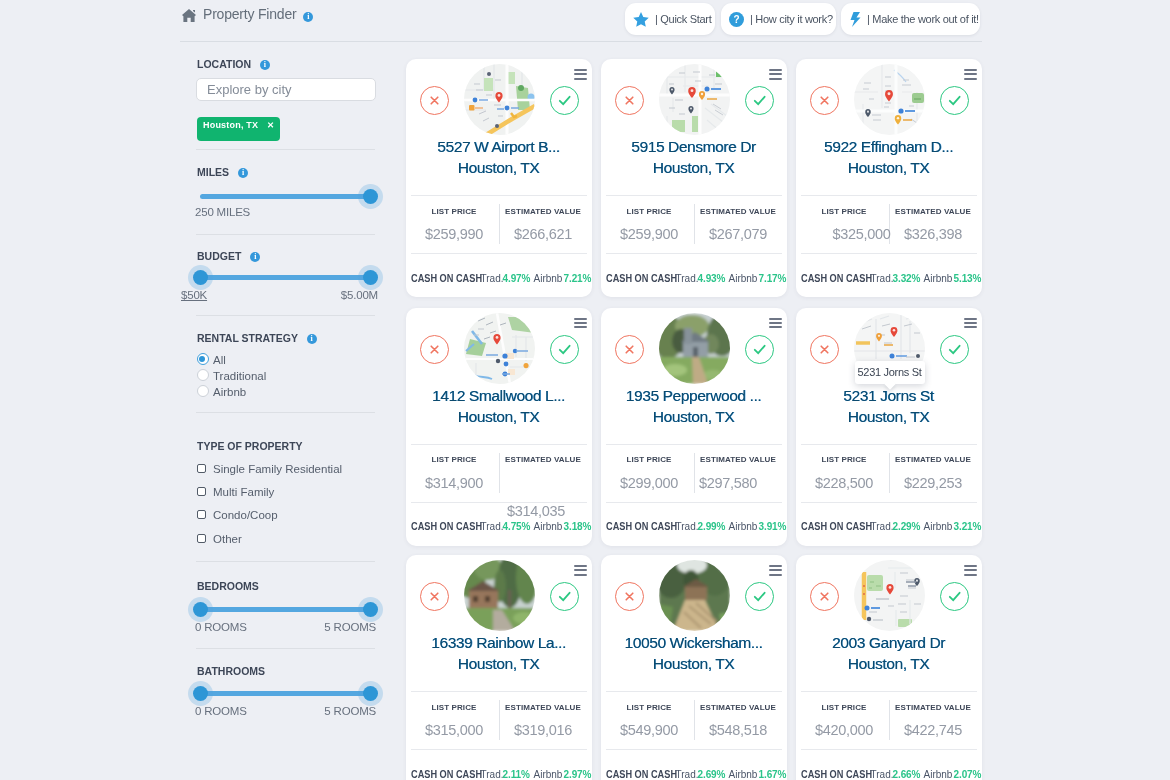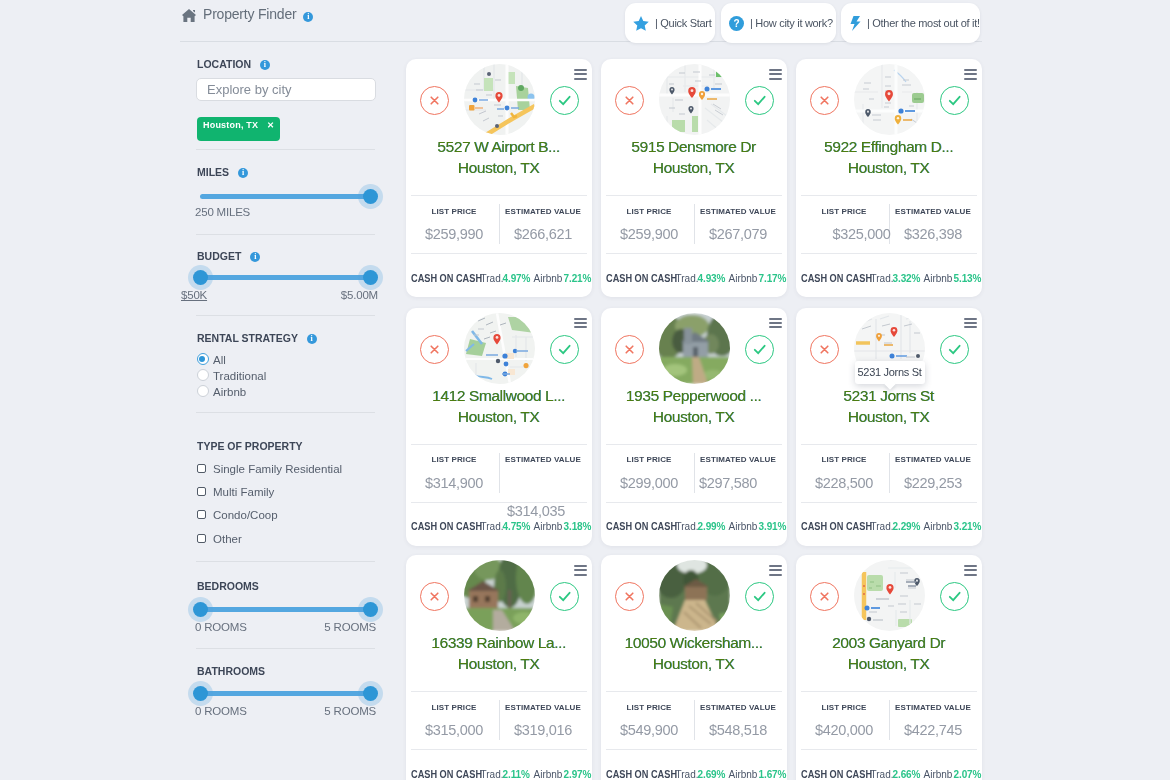--- a/index.html
+++ b/index.html
@@ -7,21 +7,21 @@
   body { background:#edeff4; font-family:"Liberation Sans", sans-serif; position:relative; }
   .abs { position:absolute; }
 
   
   .hdr-left { left:182px; top:6px; display:flex; align-items:flex-end; color:#646e7a; font-size:14px; }
   .hdr-left .ttl { margin-left:7px; margin-right:7px; }
   .hdr-rule { left:180px; top:41px; width:802px; height:1px; background:#d9dde3; }
   .info { display:inline-block; width:10px; height:10px; border-radius:50%; background:#3498db; color:#fff;
           font-size:8px; font-weight:bold; text-align:center; line-height:10px; vertical-align:1px;
           font-family:"Liberation Serif", serif; }
-  .btn { position:absolute; top:3px; height:40px; background:#fff; border-radius:11px; display:flex;
+  .btn { position:absolute; top:3px; height:32px; background:#fff; border-radius:11px; display:flex;
          align-items:center; padding:4px 8px; font-size:11px; color:#4a5462; white-space:nowrap; letter-spacing:-.3px;
          box-shadow:0 1px 3px rgba(60,70,90,.10); }
   .btn svg { flex:none; margin-right:6px; }
 
   
   .sb-label { position:absolute; font-size:10.5px; font-weight:bold; color:#3d4657; letter-spacing:0px; }
   .sb-label .info { margin-left:6px; }
   .rule { position:absolute; left:196px; width:179px; height:1px; background:#dcdfe4; }
   .sb-input { position:absolute; left:196px; top:78px; width:180px; height:23px; background:#fff;
               border:1px solid #d9dce1; border-radius:5px; color:#848c98; font-size:13px;
@@ -45,21 +45,21 @@
   
   .card { position:absolute; width:186px; height:238px; background:#fff; border-radius:10px;
           box-shadow:0 1px 4px rgba(50,60,80,.07); }
   .burger { position:absolute; right:4.5px; top:10px; width:13px; }
   .burger div { height:2px; background:#6e7585; margin-bottom:2.4px; border-radius:1px; }
   .circ { position:absolute; left:58px; top:5px; width:71px; height:71px; border-radius:50%; overflow:hidden; }
   .nobtn, .okbtn { position:absolute; top:27px; width:29px; height:29px; border-radius:50%;
           display:flex; align-items:center; justify-content:center; }
   .nobtn { left:14px; border:1.6px solid #f07560; color:#f07560; }
   .okbtn { right:13px; border:1.6px solid #2bc882; color:#2bc882; }
-  .addr { position:absolute; left:0; top:77px; width:100%; text-align:center; color:#4d7c0f;
+  .addr { position:absolute; left:0; top:77px; width:100%; text-align:center; color:#0c4a6e;
           font-size:15.5px; line-height:21px; letter-spacing:-.4px; text-shadow:.35px 0 0 #3d98da; }
   .cd1 { position:absolute; left:5px; right:5px; top:136px; height:1px; background:#e7e9ed; }
   .cd2 { position:absolute; left:5px; right:5px; top:194px; height:1px; background:#e7e9ed; }
   .vline { position:absolute; left:93px; top:145px; height:40px; width:1px; background:#e0e3e8; }
   .plab { position:absolute; top:147.5px; width:93px; text-align:center; font-size:8px; font-weight:bold;
           color:#3e4758; letter-spacing:.1px; }
   .pval { position:absolute; top:167px; width:93px; text-align:center; font-size:14.5px; color:#949aa5; letter-spacing:-.3px; }
   .cash { position:absolute; left:0; right:12px; top:213.5px; height:14px; font-size:10px; color:#4a5568; }
   .cash b, .cash i { position:absolute; top:0; font-style:normal; white-space:nowrap; }
   .cash b { color:#3e4758; transform:scaleX(.92); transform-origin:left; letter-spacing:0; left:5px; }
@@ -88,21 +88,21 @@
   <svg width="15" height="15" viewBox="0 0 15 15">
       <circle cx="7.5" cy="7.5" r="7.5" fill="#309ddb"></circle>
       <text x="7.5" y="11.2" text-anchor="middle" font-size="10" font-weight="bold" fill="#fff" font-family="Liberation Sans">?</text>
     </svg>
   <span>| How city it work?</span>
 </div>
 <div class="btn" style="left:841px; width:139px;">
   <svg width="12" height="15" viewBox="0 0 12 15" fill="#309ddb">
       <path d="M4.5 0 L11 0 L7.5 5.5 L11.5 5.5 L3 15 L5.5 8 L1.5 8 Z"></path>
     </svg>
-  <span>| Other the most out of it!</span>
+  <span>| Make the work out of it!</span>
 </div>
 
 <div class="sb-label" style="left:197px; top:58px;">LOCATION <span class="info">i</span></div>
 <div class="sb-input">Explore by city</div>
 <div class="tag">Houston, TX <span>✕</span></div>
 <div class="rule" style="top:149px;"></div>
 
 <div class="sb-label" style="left:197px; top:166px;">MILES <span class="info">i</span></div>
 <div class="track" style="top:194px;">
     <div class="knob" style="right:-7px;"></div>

